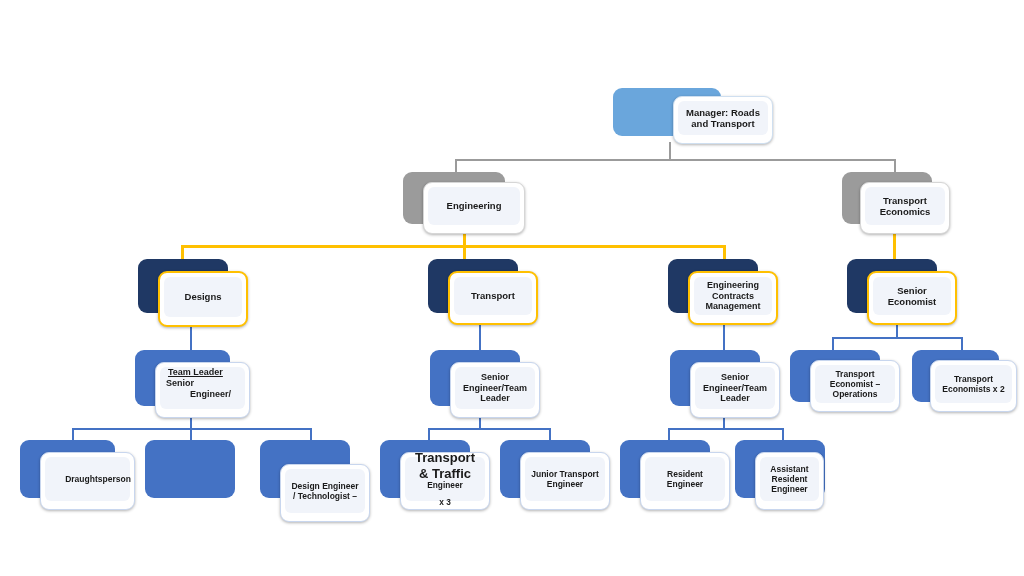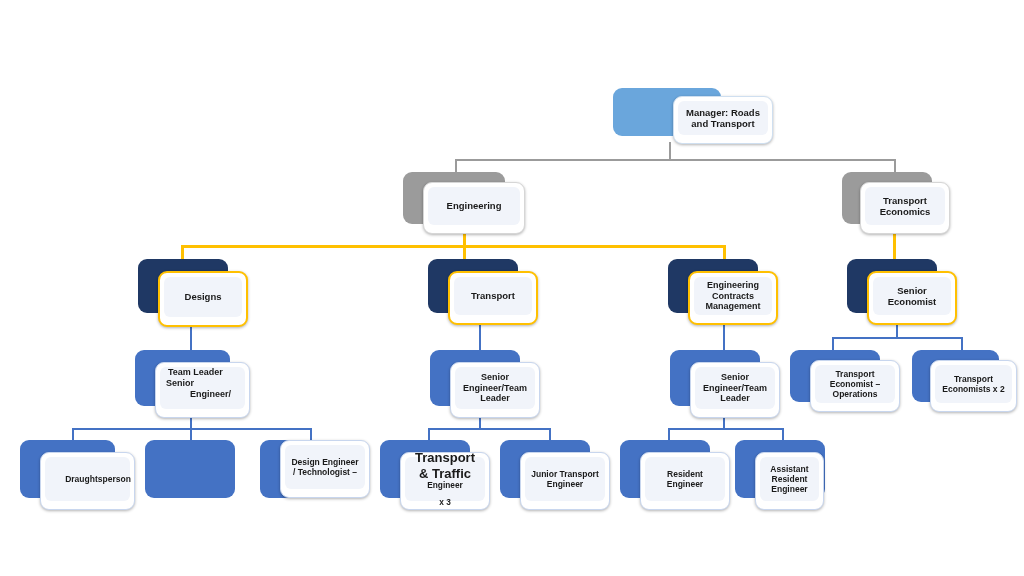--- a/index.html
+++ b/index.html
@@ -226,21 +226,21 @@
     </div>
   </div>
 
   <div class="node v-blue" style="left:135px; top:350px; width:115px; height:68px;">
     <div class="back" style="width:95px; height:56px;"></div>
     <div class="front" style="left:20px; top:12px; width:95px; height:56px;">
       <div class="inner" style="align-items:flex-start; justify-content:flex-start; padding:11px 6px 0 6px;">
         <div class="stack-wrap" style="text-align:left;">
           <span class="label l1" style="font-size:9px;">Senior</span>
           <span class="label l2" style="font-size:9px;">Engineer/</span>
-          <span class="label l2b" style="font-size:9px; top:-11px; left:2px;">Team Leader</span>
+          <span class="label l2b" style="font-size:9px; top:-11px; left:2px;text-decoration:underline;">Team Leader</span>
         </div>
       </div>
     </div>
   </div>
 
   <div class="node v-blue" style="left:430px; top:350px; width:110px; height:68px;">
     <div class="back" style="width:90px; height:56px;"></div>
     <div class="front" style="left:20px; top:12px; width:90px; height:56px;">
       <div class="inner">
         <span class="label" style="font-size:9px;">Senior
@@ -290,21 +290,21 @@
       </div>
     </div>
   </div>
 
   <div class="node v-blue" style="left:145px; top:440px; width:110px; height:70px;">
     <div class="back" style="width:90px; height:58px;"></div>
   </div>
 
   <div class="node v-blue" style="left:260px; top:440px; width:110px; height:70px;">
     <div class="back" style="width:90px; height:58px;"></div>
-    <div class="front" style="left:20px; top:0; width:90px; height:58px;">
+    <div class="front" style="left:20px; top:24px; width:90px; height:58px;">
       <div class="inner">
         <span class="label" style="font-size:8.5px;">Design Engineer
 / Technologist –</span>
       </div>
     </div>
   </div>
 
   <div class="node v-blue" style="left:380px; top:440px; width:110px; height:70px;">
     <div class="back" style="width:90px; height:58px;"></div>
     <div class="front" style="left:20px; top:12px; width:90px; height:58px;">

